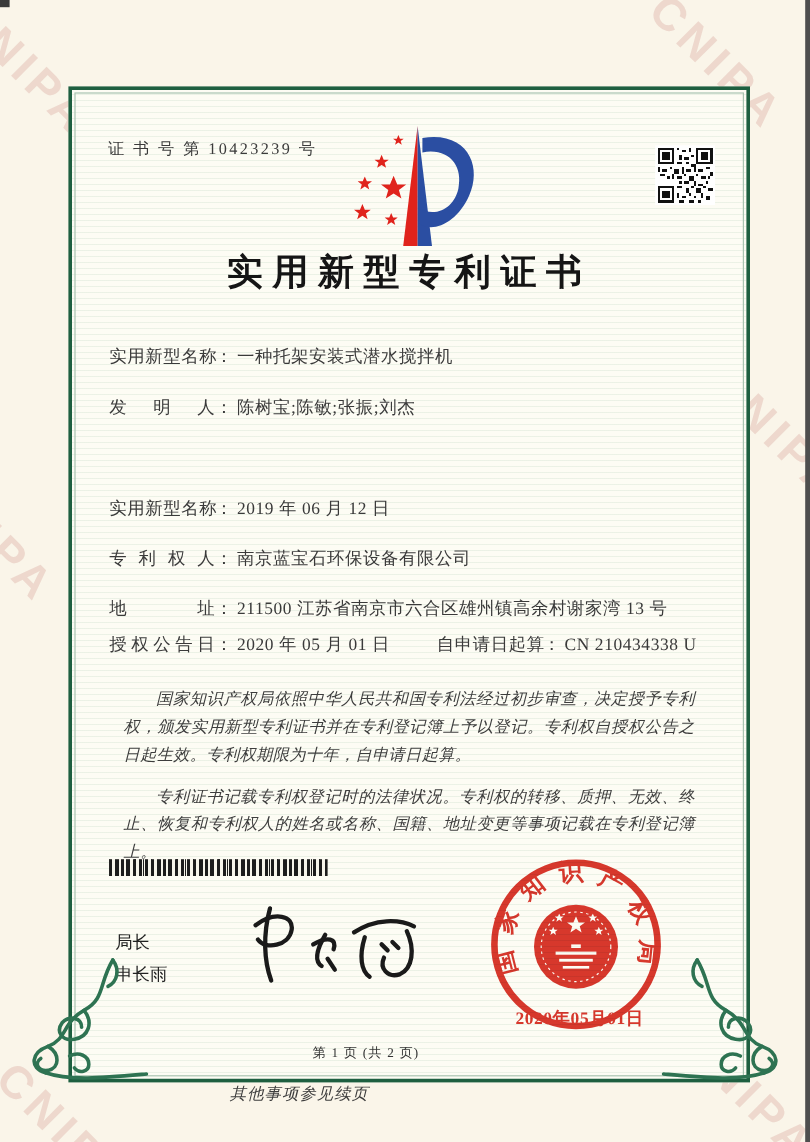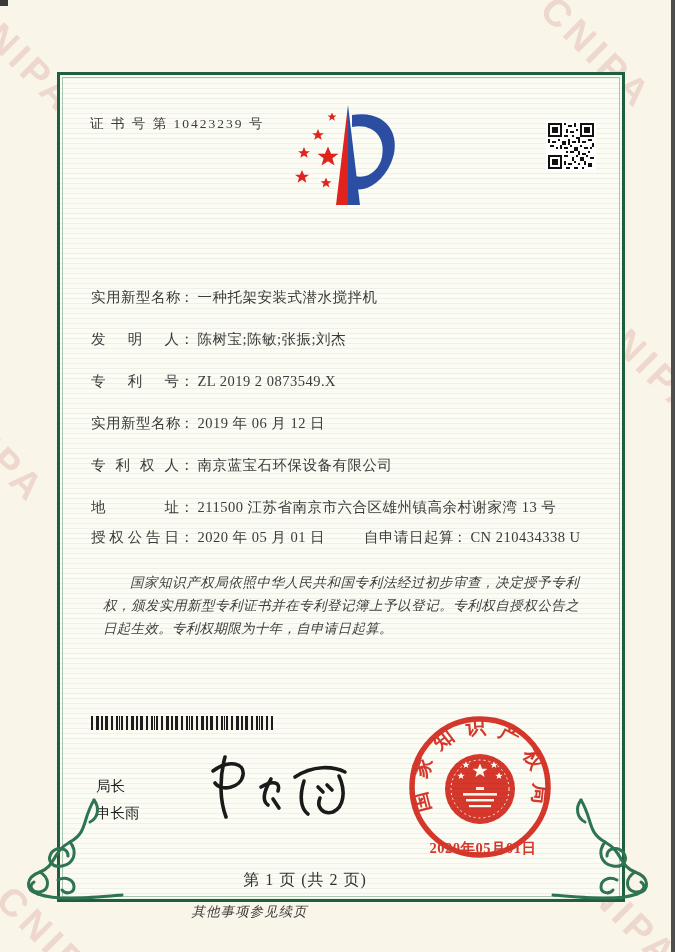--- a/index.html
+++ b/index.html
@@ -26,21 +26,21 @@
       color:#3d3d3d;font-style:italic;text-align:justify;letter-spacing:0.3px;}
   .legal p{margin:12px;text-indent:2em;}
   .barcode{position:absolute;left:31px;top:641px;width:182px;height:14px;
       background:repeating-linear-gradient(90deg,#1c1c1c 0 2px,transparent 2px 5px),
                  repeating-linear-gradient(90deg,#1c1c1c 0 1px,transparent 1px 7px);
       background-color:#f6f4ea;}
   .commissioner{position:absolute;left:36px;top:698px;font-family:"Liberation Sans","DejaVu Sans",sans-serif;
       font-size:14.5px;line-height:27px;color:#222;}
   .signature{position:absolute;left:143px;top:672px;width:160px;height:80px;}
   .seal{position:absolute;left:345px;top:634px;width:150px;height:170px;mix-blend-mode:multiply;opacity:0.93;}
-  .page-footer{position:absolute;left:0;top:795px;width:100%;text-align:center;font-size:16px;
+  .page-footer{position:absolute;left:0;top:795px;width:100%;text-align:center;font-size:11px;
       color:#333;letter-spacing:1px;transform:translateX(-36px);}
   .continuation{position:absolute;left:0;top:903px;width:675px;text-align:center;font-size:13.5px;
       color:#3d3d3d;font-style:italic;letter-spacing:1px;transform:translateX(-88px);}
   .flourish{position:absolute;width:112px;height:112px;z-index:5;}
   .flourish.fl-left{left:14px;top:794px;}
   .flourish.fl-right{left:549px;top:794px;transform:scaleX(-1);}
 </style>
 </head>
 <body>
 
@@ -132,29 +132,27 @@
           <rect x="14" y="20" width="1" height="1"></rect>
         <rect x="16" y="21" width="1" height="1"></rect>
           <rect x="19" y="20" width="1" height="2"></rect>
           <rect x="21" y="21" width="2" height="2"></rect>
         <rect x="10" y="23" width="2" height="1"></rect>
           <rect x="14" y="23" width="2" height="1"></rect>
           <rect x="18" y="23" width="1" height="1"></rect>
       </g>
     </svg>
 
+    <div class="title">实用新型专利证书</div>
 
     <div class="frow" style="top:213px;">
       <span class="flabel">实用新型名称</span><span>：</span><span class="fvalue">一种托架安装式潜水搅拌机</span>
     </div>
     <div class="frow" style="top:255px;">
       <span class="flabel">发明人</span><span>：</span><span class="fvalue">陈树宝;陈敏;张振;刘杰</span>
-    </div>
-    <div class="frow" style="top:297px;">
-      <span class="flabel">专利号</span><span>：</span><span class="fvalue">ZL 2019 2 0873549.X</span>
     </div>
     <div class="frow" style="top:339px;">
       <span class="flabel">实用新型名称</span><span>：</span><span class="fvalue">2019 年 06 月 12 日</span>
     </div>
     <div class="frow" style="top:381px;">
       <span class="flabel">专利权人</span><span>：</span><span class="fvalue">南京蓝宝石环保设备有限公司</span>
     </div>
     <div class="frow" style="top:423px;">
       <span class="flabel">地址</span><span>：</span><span class="fvalue">211500 江苏省南京市六合区雄州镇高余村谢家湾 13 号</span>
     </div>
@@ -162,20 +160,21 @@
       <span>
         <span class="flabel">授权公告日</span><span>：</span><span class="fvalue">2020 年 05 月 01 日</span>
       </span>
       <span class="grant2">
         <span class="flabel">自申请日起算</span><span>：</span><span class="fvalue">CN 210434338 U</span>
       </span>
     </div>
 
     <div class="legal">
       <p>国家知识产权局依照中华人民共和国专利法经过初步审查，决定授予专利权，颁发实用新型专利证书并在专利登记簿上予以登记。专利权自授权公告之日起生效。专利权期限为十年，自申请日起算。</p>
+      <p>专利证书记载专利权登记时的法律状况。专利权的转移、质押、无效、终止、恢复和专利权人的姓名或名称、国籍、地址变更等事项记载在专利登记簿上。</p>
     </div>
 
     <div class="barcode"></div>
 
     <div class="commissioner">
       <div>局长</div>
       <div>申长雨</div>
     </div>
 
     <svg class="signature" viewBox="0 0 160 80">

